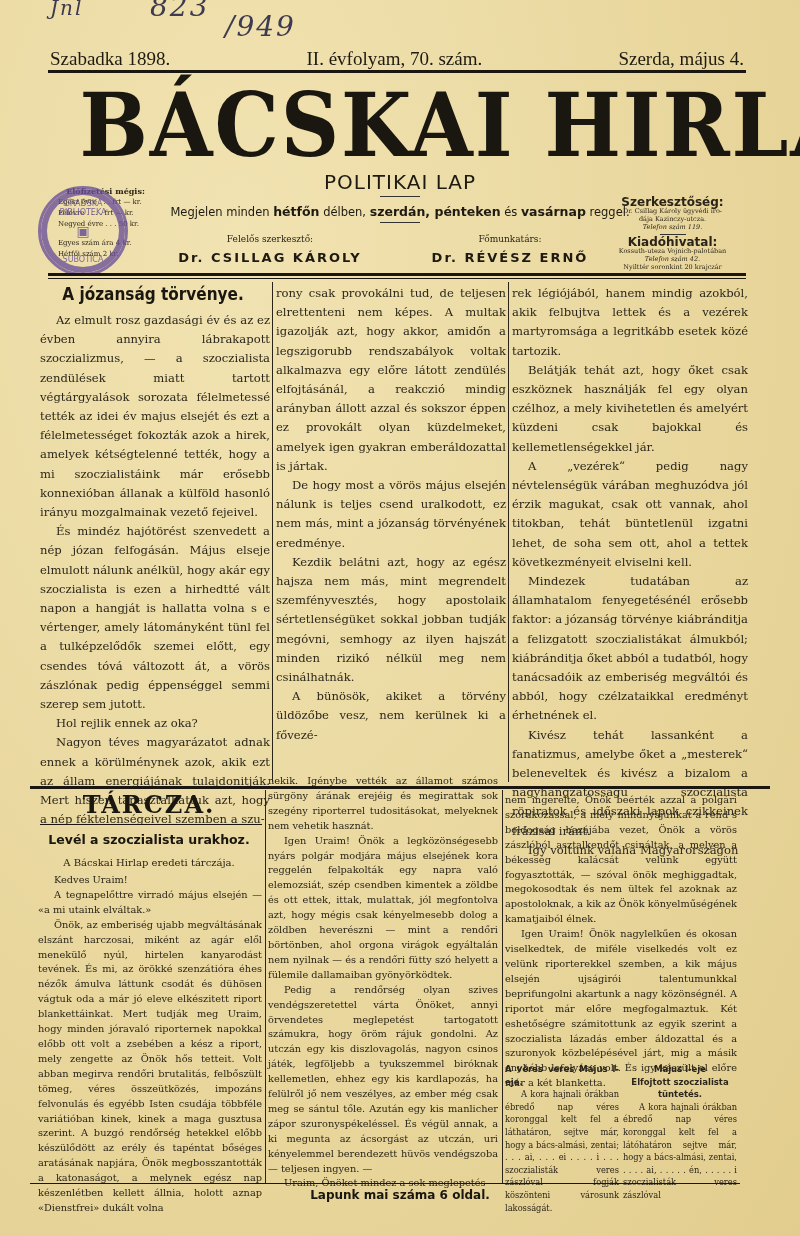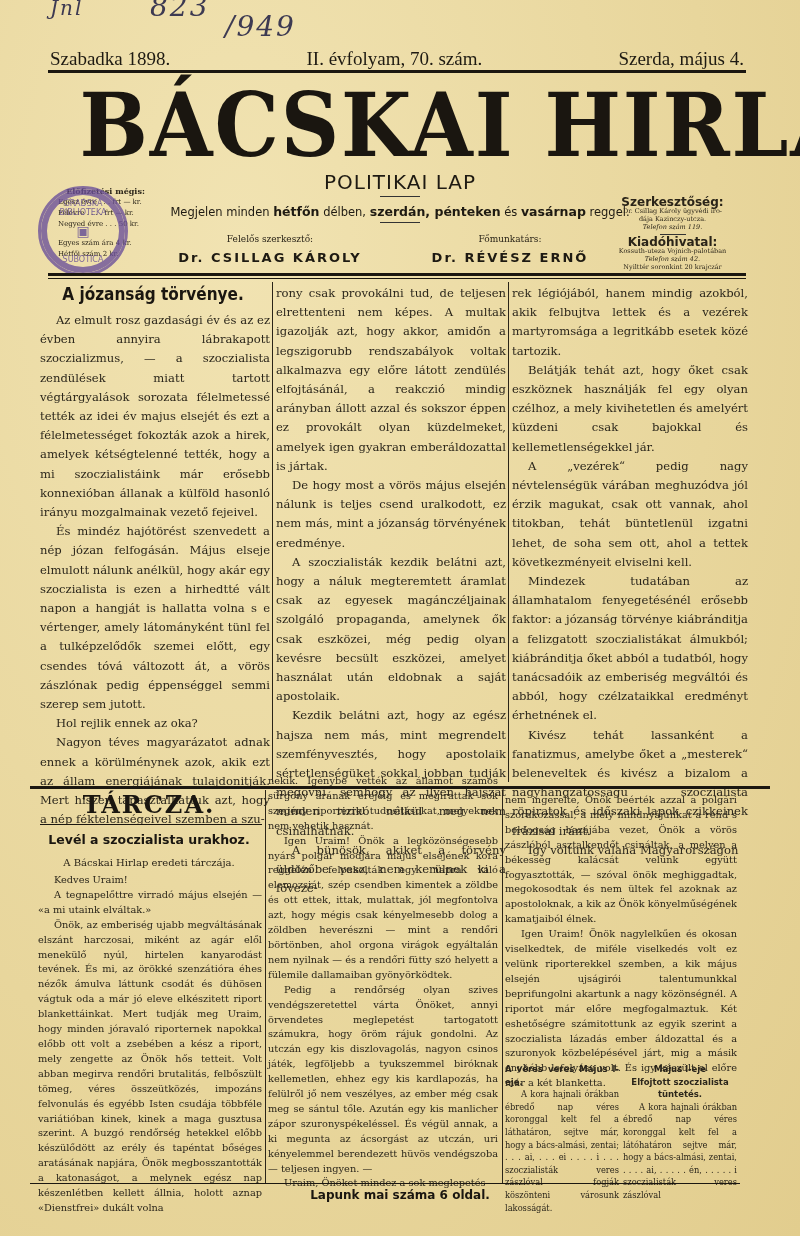--- a/index.html
+++ b/index.html
@@ -165,21 +165,20 @@
     <p>Az elmult rosz gazdasági év és az ez évben annyira lábrakapott szoczializmus, — a szoczialista zendülések miatt tartott végtárgyalások sorozata félelmetessé tették az idei év majus elsejét és ezt a félelmetességet fokozták azok a hirek, amelyek kétségtelenné tették, hogy a mi szoczialistáink már erősebb konnexióban állanak a külföld hasonló irányu mozgalmainak vezető fejeivel.</p>
     <p>És mindéz hajótörést szenvedett a nép józan felfogásán. Május elseje elmulott nálunk anélkül, hogy akár egy szoczialista is ezen a hirhedtté vált napon a hangját is hallatta volna s e vértenger, amely látományként tünl fel a tulképzelődők szemei előtt, egy csendes tóvá változott át, a vörös zászlónak pedig éppenséggel semmi szerep sem jutott.</p>
     <p>Hol rejlik ennek az oka?</p>
     <p>Nagyon téves magyarázatot adnak ennek a körülménynek azok, akik ezt az állam energiájának tulajdonitják. Mert hiszen tapasztalhattuk azt, hogy a nép féktelenségeivel szemben a szu-</p>
   </div>
   <div class="vline" style="left:272px;top:282px;height:500px"></div>
 
   <div class="col top-col" style="left:276px;top:284px;width:230px">
     <p style="text-indent:0">rony csak provokálni tud, de teljesen elrettenteni nem képes. A multak igazolják azt, hogy akkor, amidőn a legszigorubb rendszabályok voltak alkalmazva egy előre látott zendülés elfojtásánál, a reakczió mindig arányban állott azzal és sokszor éppen ez provokált olyan küzdelmeket, amelyek igen gyakran emberáldozattal is jártak.</p>
     <p>De hogy most a vörös május elsején nálunk is teljes csend uralkodott, ez nem más, mint a józanság törvényének eredménye.</p>
-    <p>A szoczialisták kezdik belátni azt, hogy a náluk megteremtett áramlat csak az egyesek magánczéljainak szolgáló propaganda, amelynek ők csak eszközei, még pedig olyan kevésre becsült eszközei, amelyet használat után eldobnak a saját apostolaik.</p>
     <p>Kezdik belátni azt, hogy az egész hajsza nem más, mint megrendelt szemfényvesztés, hogy apostolaik sértetlenségüket sokkal jobban tudják megóvni, semhogy az ilyen hajszát minden rizikó nélkül meg nem csinálhatnák.</p>
     <p>A bünösök, akiket a törvény üldözőbe vesz, nem kerülnek ki a fővezé-</p>
   </div>
   <div class="vline" style="left:508px;top:282px;height:500px"></div>
 
   <div class="col top-col" style="left:512px;top:284px;width:236px">
     <p style="text-indent:0">rek légiójából, hanem mindig azokból, akik felbujtva lettek és a vezérek martyromsága a legritkább esetek közé tartozik.</p>
     <p>Belátják tehát azt, hogy őket csak eszköznek használják fel egy olyan czélhoz, a mely kivihetetlen és amelyért küzdeni csak bajokkal és kellemetlenségekkel jár.</p>
     <p>A „vezérek“ pedig nagy névtelenségük várában meghuzódva jól érzik magukat, csak ott vannak, ahol titokban, tehát büntetlenül izgatni lehet, de soha sem ott, ahol a tettek következményeit elviselni kell.</p>
     <p>Mindezek tudatában az államhatalom fenyegetésénél erősebb faktor: a józanság törvénye kiábránditja a felizgatott szoczialistákat álmukból; kiábránditja őket abból a tudatból, hogy tanácsadóik az emberiség megváltói és abból, hogy czélzataikkal eredményt érhetnének el.</p>

